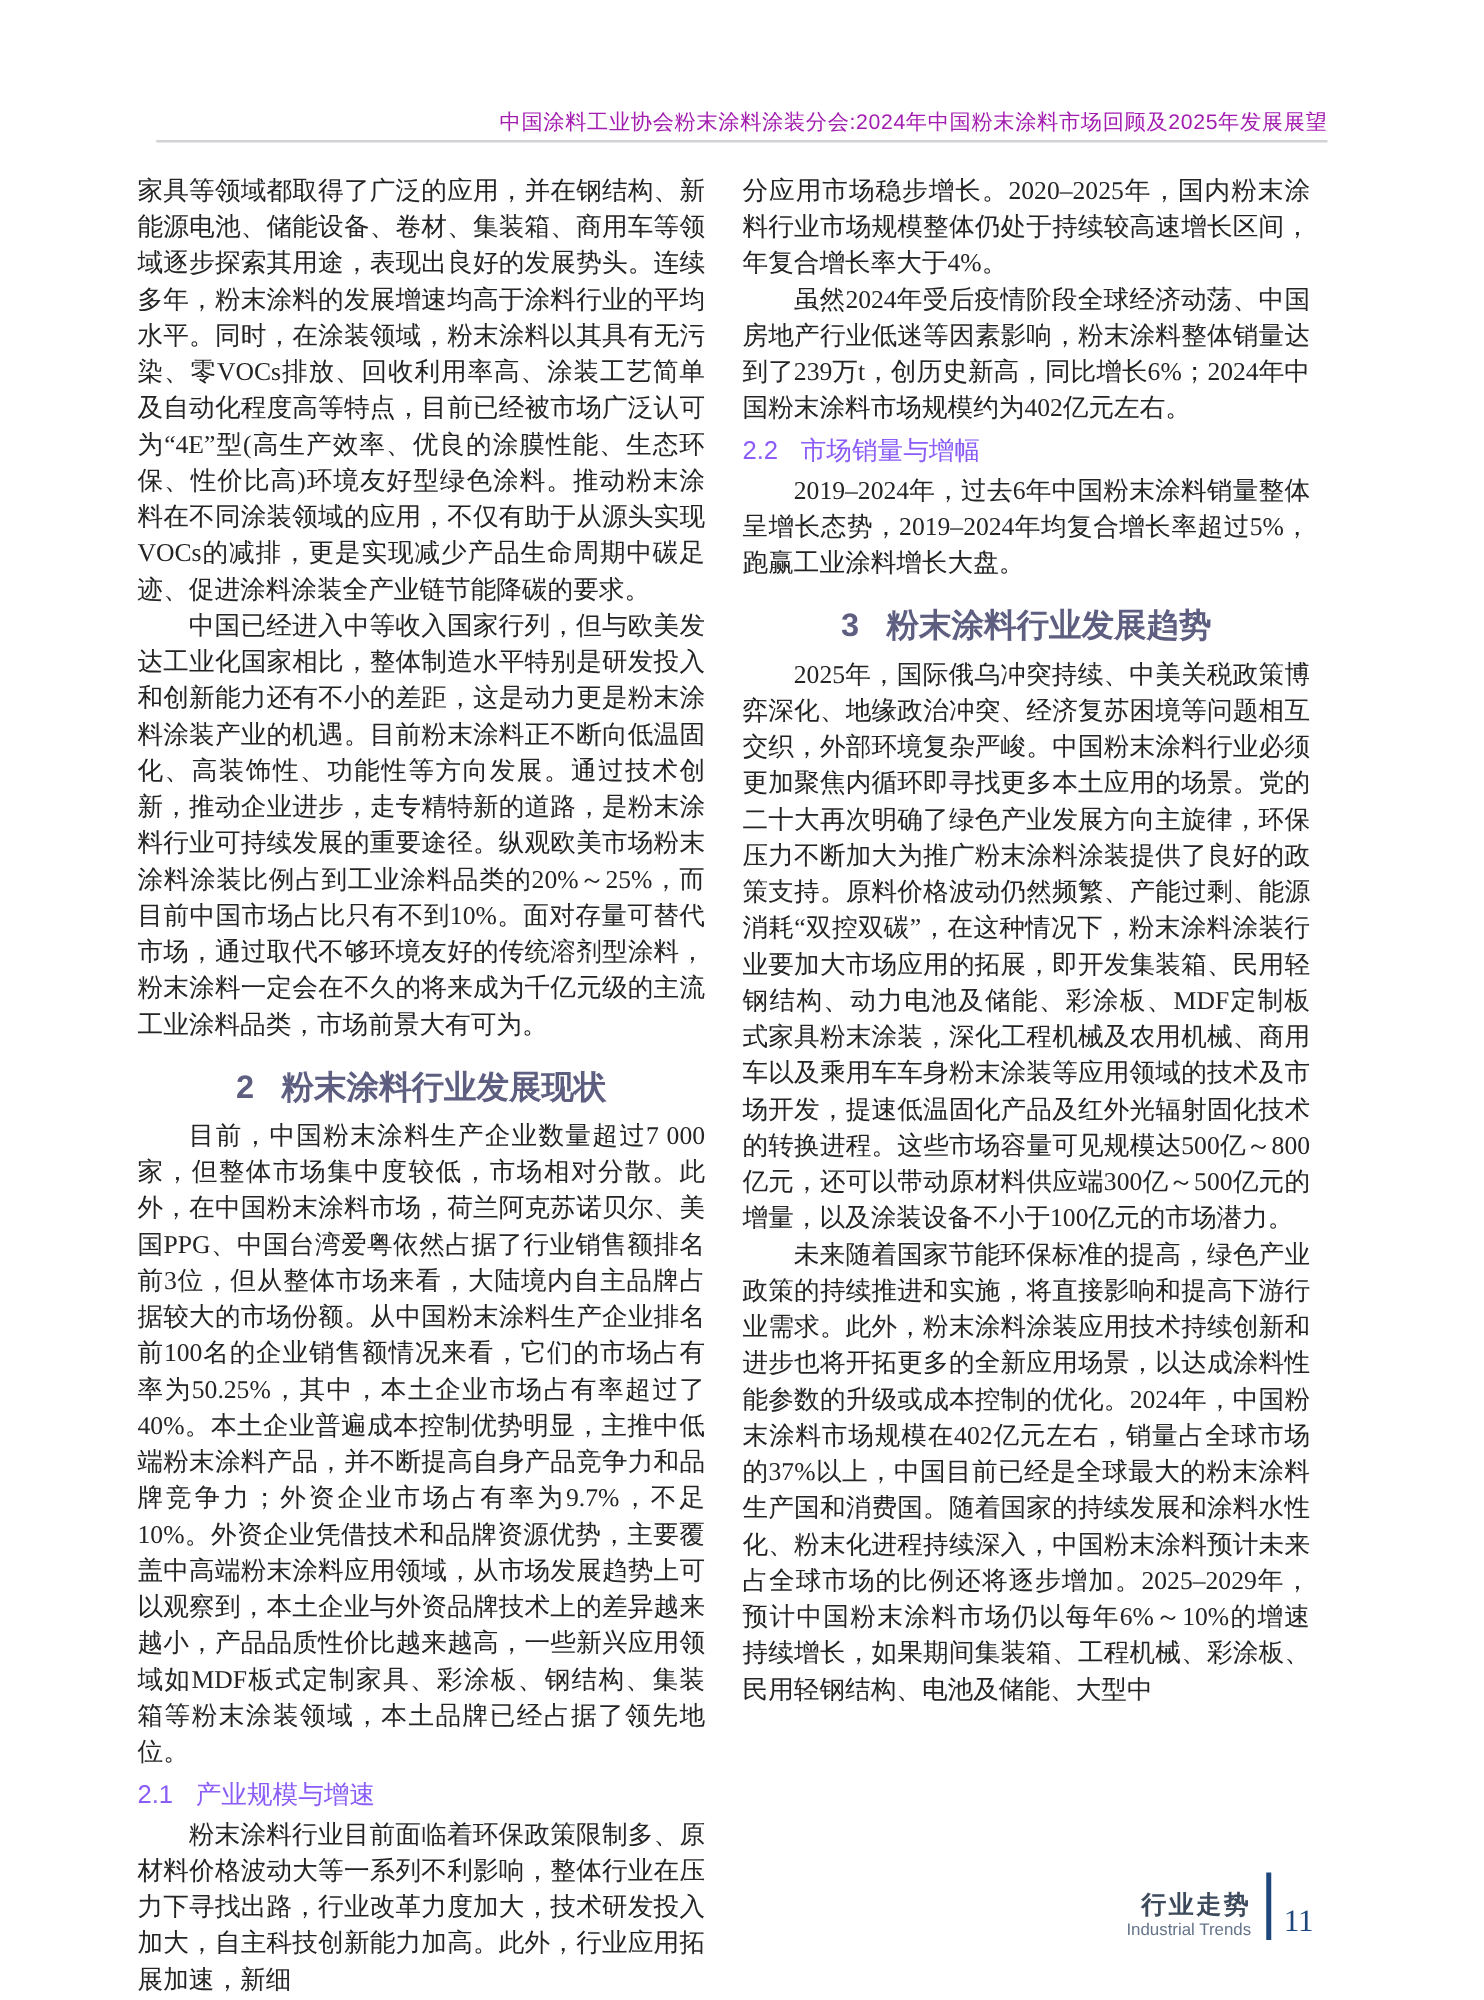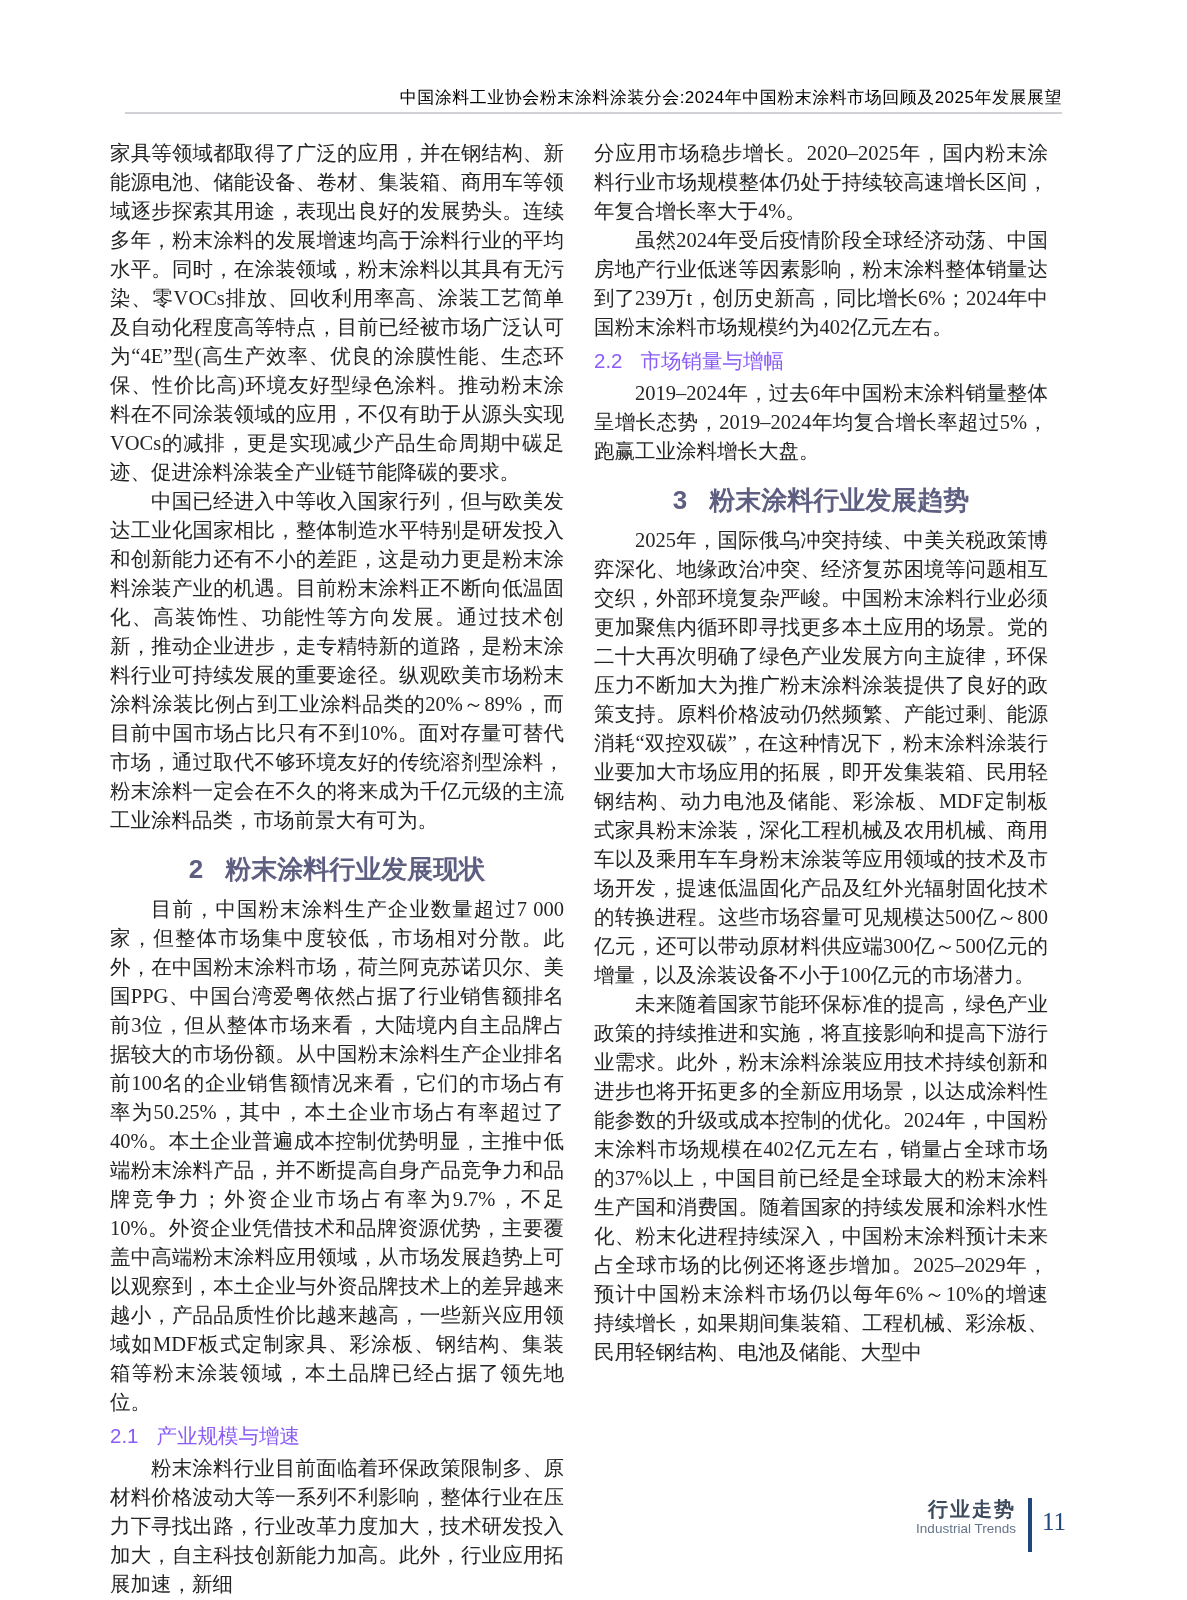--- a/index.html
+++ b/index.html
@@ -9,21 +9,21 @@
     background:#ffffff;
     overflow:hidden;
     font-family:"Liberation Serif","DejaVu Serif",serif;
     color:#242424;
   }
   
   .running-title{
     position:absolute;top:86px;right:125px;left:129px;
     text-align:right;
     font-family:"Liberation Sans","DejaVu Sans",sans-serif;
-    font-size:17px;color:#000000;letter-spacing:.5px;
+    font-size:17px;color:#a21caf;letter-spacing:.5px;
   }
   .header-rule{
     position:absolute;top:112px;left:125px;right:125px;
     height:2px;background:#d2d2d6;
   }
   
   .columns{
     position:absolute;top:139px;left:110px;
     width:938px;
     display:flex;gap:30px;
@@ -46,22 +46,22 @@
   .sec-h .num{margin-right:22px;}
   .sub-h{
     font-family:"Liberation Sans","DejaVu Sans",sans-serif;
     font-weight:normal;color:#8b5cf6;
     font-size:20.5px;line-height:28px;
     margin:5px 0 4px 0;
   }
   .sub-h .num{margin-right:18px;}
   
   .footer{
-    position:absolute;right:121px;bottom:48px;
-    display:flex;align-items:flex-start;
+    position:absolute;right:136px;bottom:48px;
+    display:flex;align-items:flex-end;
   }
   .footer-labels{text-align:right;line-height:1.1;}
   .footer-cn{
     font-family:"Liberation Sans","DejaVu Sans",sans-serif;
     font-weight:bold;font-size:20px;color:#3d4a5c;letter-spacing:2px;
   }
   .footer-en{
     font-family:Liberation Sans, sans-serif;
     font-size:13.5px;color:#65748a;margin-top:2px;
   }
@@ -78,21 +78,21 @@
 
 <div id="page">
 
   <div class="running-title">中国涂料工业协会粉末涂料涂装分会:2024年中国粉末涂料市场回顾及2025年发展展望</div>
   <div class="header-rule"></div>
 
   <div class="columns">
 
     <div class="col">
       <p>家具等领域都取得了广泛的应用，并在钢结构、新能源电池、储能设备、卷材、集装箱、商用车等领域逐步探索其用途，表现出良好的发展势头。连续多年，粉末涂料的发展增速均高于涂料行业的平均水平。同时，在涂装领域，粉末涂料以其具有无污染、零VOCs排放、回收利用率高、涂装工艺简单及自动化程度高等特点，目前已经被市场广泛认可为“4E”型(高生产效率、优良的涂膜性能、生态环保、性价比高)环境友好型绿色涂料。推动粉末涂料在不同涂装领域的应用，不仅有助于从源头实现VOCs的减排，更是实现减少产品生命周期中碳足迹、促进涂料涂装全产业链节能降碳的要求。</p>
-      <p class="ind">中国已经进入中等收入国家行列，但与欧美发达工业化国家相比，整体制造水平特别是研发投入和创新能力还有不小的差距，这是动力更是粉末涂料涂装产业的机遇。目前粉末涂料正不断向低温固化、高装饰性、功能性等方向发展。通过技术创新，推动企业进步，走专精特新的道路，是粉末涂料行业可持续发展的重要途径。纵观欧美市场粉末涂料涂装比例占到工业涂料品类的20%～89%，而目前中国市场占比只有不到10%。面对存量可替代市场，通过取代不够环境友好的传统溶剂型涂料，粉末涂料一定会在不久的将来成为千亿元级的主流工业涂料品类，市场前景大有可为。</p>
+      <p class="ind">中国已经进入中等收入国家行列，但与欧美发达工业化国家相比，整体制造水平特别是研发投入和创新能力还有不小的差距，这是动力更是粉末涂料涂装产业的机遇。目前粉末涂料正不断向低温固化、高装饰性、功能性等方向发展。通过技术创新，推动企业进步，走专精特新的道路，是粉末涂料行业可持续发展的重要途径。纵观欧美市场粉末涂料涂装比例占到工业涂料品类的20%～25%，而目前中国市场占比只有不到10%。面对存量可替代市场，通过取代不够环境友好的传统溶剂型涂料，粉末涂料一定会在不久的将来成为千亿元级的主流工业涂料品类，市场前景大有可为。</p>
       <div class="sec-h">
         <span class="num">2</span><span>粉末涂料行业发展现状</span>
       </div>
       <p class="ind">目前，中国粉末涂料生产企业数量超过7 000家，但整体市场集中度较低，市场相对分散。此外，在中国粉末涂料市场，荷兰阿克苏诺贝尔、美国PPG、中国台湾爱粤依然占据了行业销售额排名前3位，但从整体市场来看，大陆境内自主品牌占据较大的市场份额。从中国粉末涂料生产企业排名前100名的企业销售额情况来看，它们的市场占有率为50.25%，其中，本土企业市场占有率超过了40%。本土企业普遍成本控制优势明显，主推中低端粉末涂料产品，并不断提高自身产品竞争力和品牌竞争力；外资企业市场占有率为9.7%，不足10%。外资企业凭借技术和品牌资源优势，主要覆盖中高端粉末涂料应用领域，从市场发展趋势上可以观察到，本土企业与外资品牌技术上的差异越来越小，产品品质性价比越来越高，一些新兴应用领域如MDF板式定制家具、彩涂板、钢结构、集装箱等粉末涂装领域，本土品牌已经占据了领先地位。</p>
       <div class="sub-h">
         <span class="num">2.1</span><span>产业规模与增速</span>
       </div>
       <p class="ind">粉末涂料行业目前面临着环保政策限制多、原材料价格波动大等一系列不利影响，整体行业在压力下寻找出路，行业改革力度加大，技术研发投入加大，自主科技创新能力加高。此外，行业应用拓展加速，新细</p>
     </div>
 

